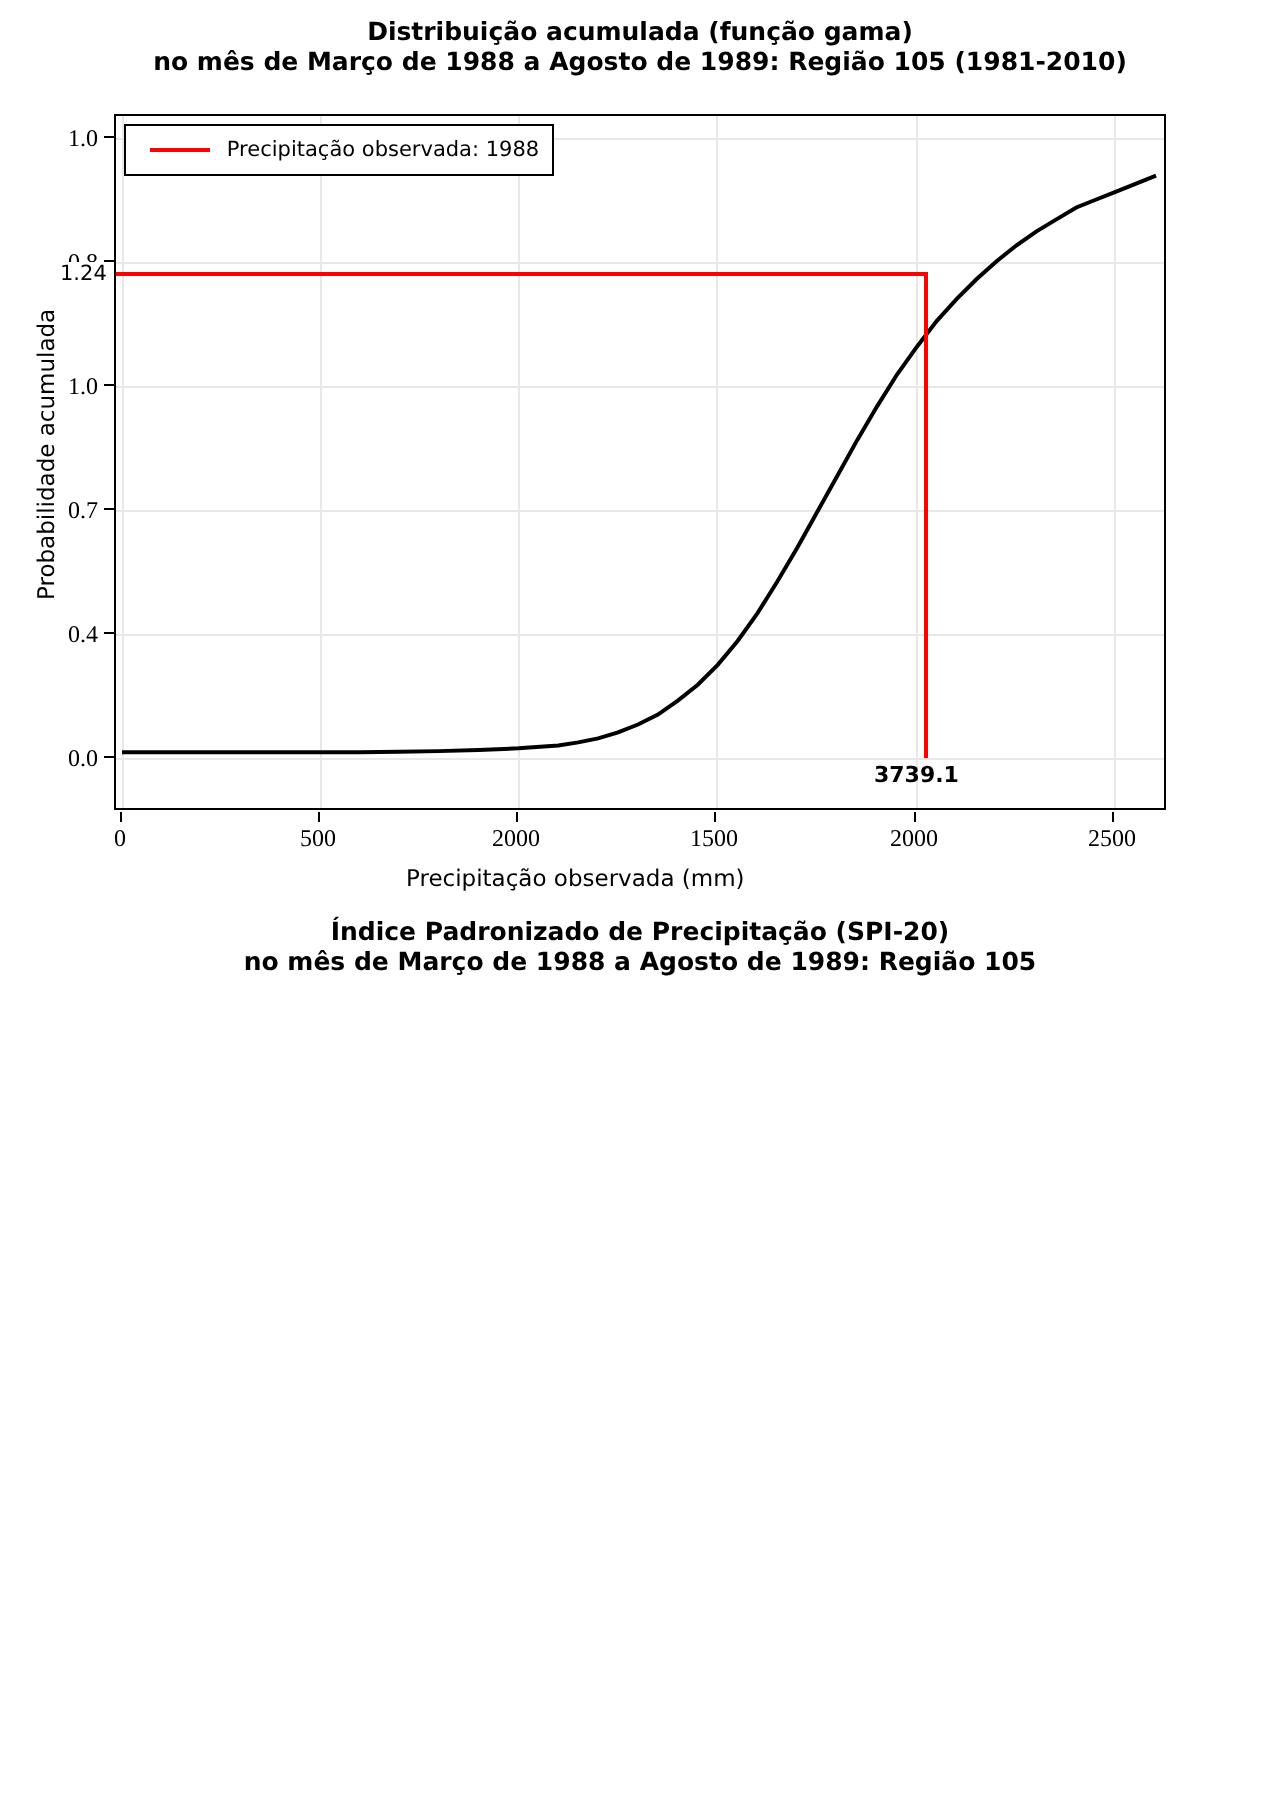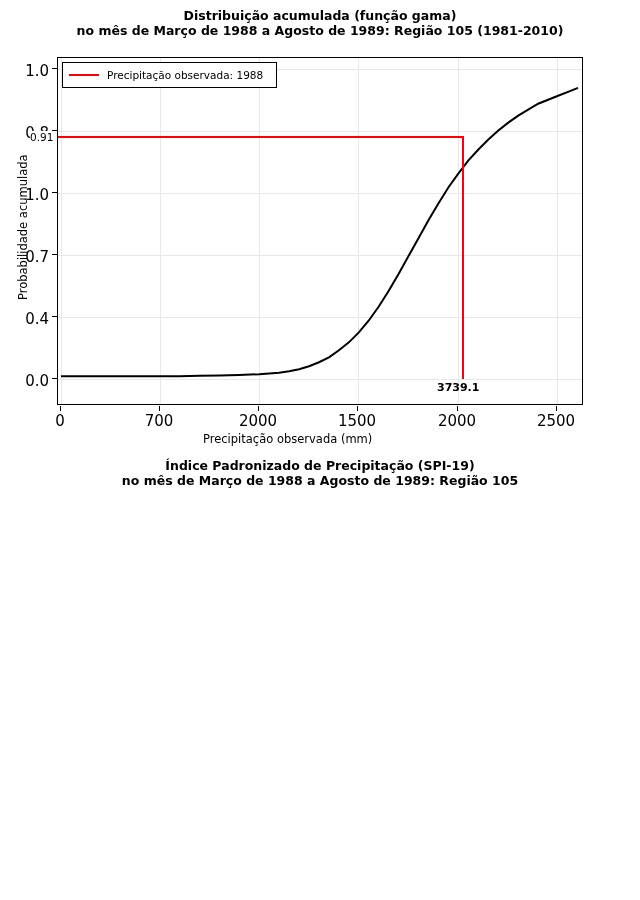--- a/index.html
+++ b/index.html
@@ -71,23 +71,24 @@
 
   .redline {
     position: absolute;
     background: #ff0000;
   }
   .redline.h { height: 2px; }
   .redline.v { width: 2px; }
 
   .tick-label {
     position: absolute;
-    font-size: 15px;
+    font-size: 12px;
     color: #000;
     white-space: nowrap;
+    font-family: Liberation Serif, serif;
   }
   .ytick {
     text-align: right;
     width: 40px;
   }
   .xtick {
     text-align: center;
     width: 60px;
   }
   .axis-title {
@@ -118,20 +119,21 @@
     left: 62px;
     top: 62px;
     width: 215px;
     height: 26px;
   }
   #legend-top .row {
     display: flex;
     align-items: center;
     height: 24px;
     padding-left: 6px;
+    justify-content: center;
   }
   .legend-line {
     display: inline-block;
     width: 30px;
     height: 2px;
     margin-right: 8px;
     flex: none;
   }
 
   .annot {
@@ -162,21 +164,21 @@
 
     <div class="ylabel axis-title" style="left:16px; top:300px;">Probabilidade acumulada</div>
 
     <div class="tick-label ytick" style="left:9px; top:372px;">0.0</div>
     <div class="tick-label ytick" style="left:9px; top:310px;">0.4</div>
     <div class="tick-label ytick" style="left:9px; top:248px;">0.7</div>
     <div class="tick-label ytick" style="left:9px; top:186px;">1.0</div>
     <div class="tick-label ytick" style="left:9px; top:124px;">0.8</div>
     <div class="tick-label ytick" style="left:9px; top:62px;">1.0</div>
 
-    <div class="red-tick-label" style="left:30px; top:131px;">0.91</div>
+    <div class="red-tick-label" style="left:30px; top:131px;">1.24</div>
 
     <div class="tickmark h" style="left:52px; top:378px;"></div>
     <div class="tickmark h" style="left:52px; top:316px;"></div>
     <div class="tickmark h" style="left:52px; top:254px;"></div>
     <div class="tickmark h" style="left:52px; top:192px;"></div>
     <div class="tickmark h" style="left:52px; top:130px;"></div>
     <div class="tickmark h" style="left:52px; top:68px;"></div>
 
     <div class="plotbox" id="plot-top">
 
@@ -204,39 +206,39 @@
     </div>
 
     <div class="tickmark v" style="left:60px; top:406px;"></div>
     <div class="tickmark v" style="left:159px; top:406px;"></div>
     <div class="tickmark v" style="left:258px; top:406px;"></div>
     <div class="tickmark v" style="left:357px; top:406px;"></div>
     <div class="tickmark v" style="left:457px; top:406px;"></div>
     <div class="tickmark v" style="left:556px; top:406px;"></div>
 
     <div class="tick-label xtick" style="left:30px; top:412px;">0</div>
-    <div class="tick-label xtick" style="left:129px; top:412px;">700</div>
+    <div class="tick-label xtick" style="left:129px; top:412px;">500</div>
     <div class="tick-label xtick" style="left:228px; top:412px;">2000</div>
     <div class="tick-label xtick" style="left:327px; top:412px;">1500</div>
     <div class="tick-label xtick" style="left:427px; top:412px;">2000</div>
     <div class="tick-label xtick" style="left:526px; top:412px;">2500</div>
 
     <div class="axis-title" style="left:203px; top:432px;">Precipitação observada (mm)</div>
 
     <div class="annot" style="left:437px; top:381px;">3739.1</div>
 
     <div class="legend" id="legend-top">
       <div class="row">
         <span class="legend-line" style="background:#ff0000;"></span>
         <span>Precipitação observada: 1988</span>
       </div>
     </div>
   </div>
 
   <div class="panel" id="panel-bottom">
 
     <div class="title" id="title-bottom">
-      <span class="l1">Índice Padronizado de Precipitação (SPI-19)</span>
+      <span class="l1">Índice Padronizado de Precipitação (SPI-20)</span>
       <span class="l2">no mês de Março de 1988 a Agosto de 1989: Região 105</span>
     </div>
 
   </div>
 </div>
 
 </body></html>

